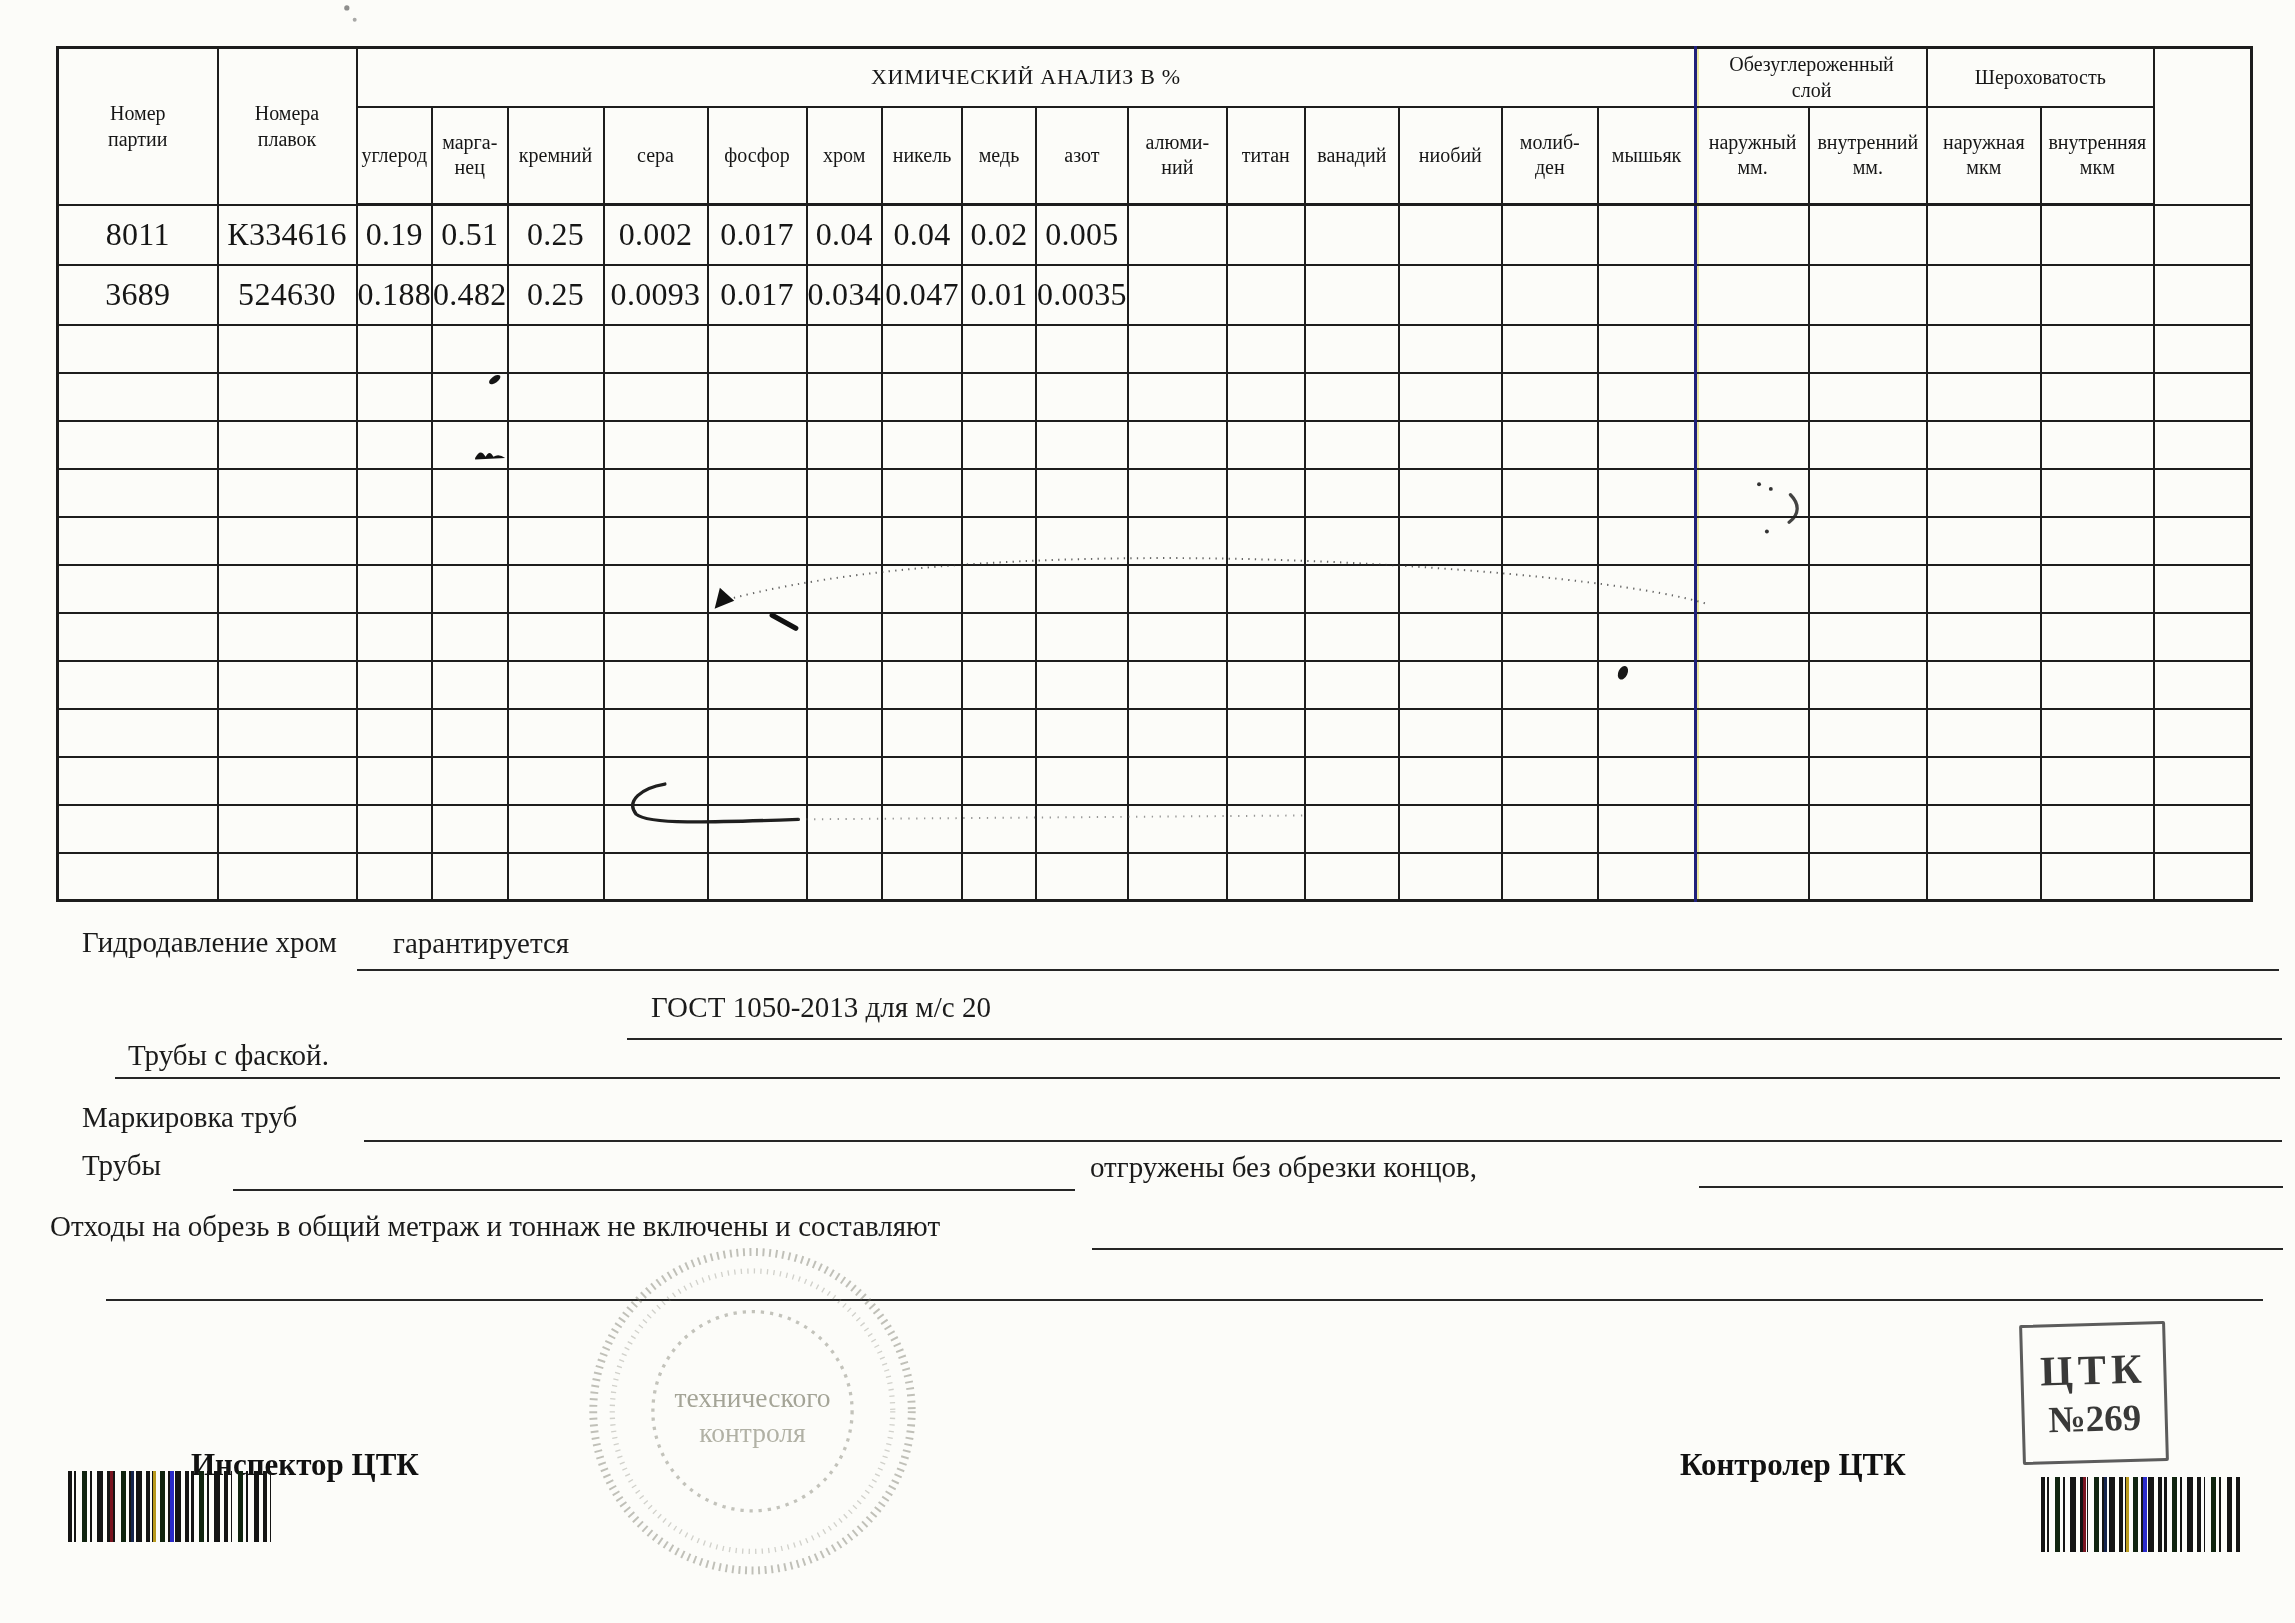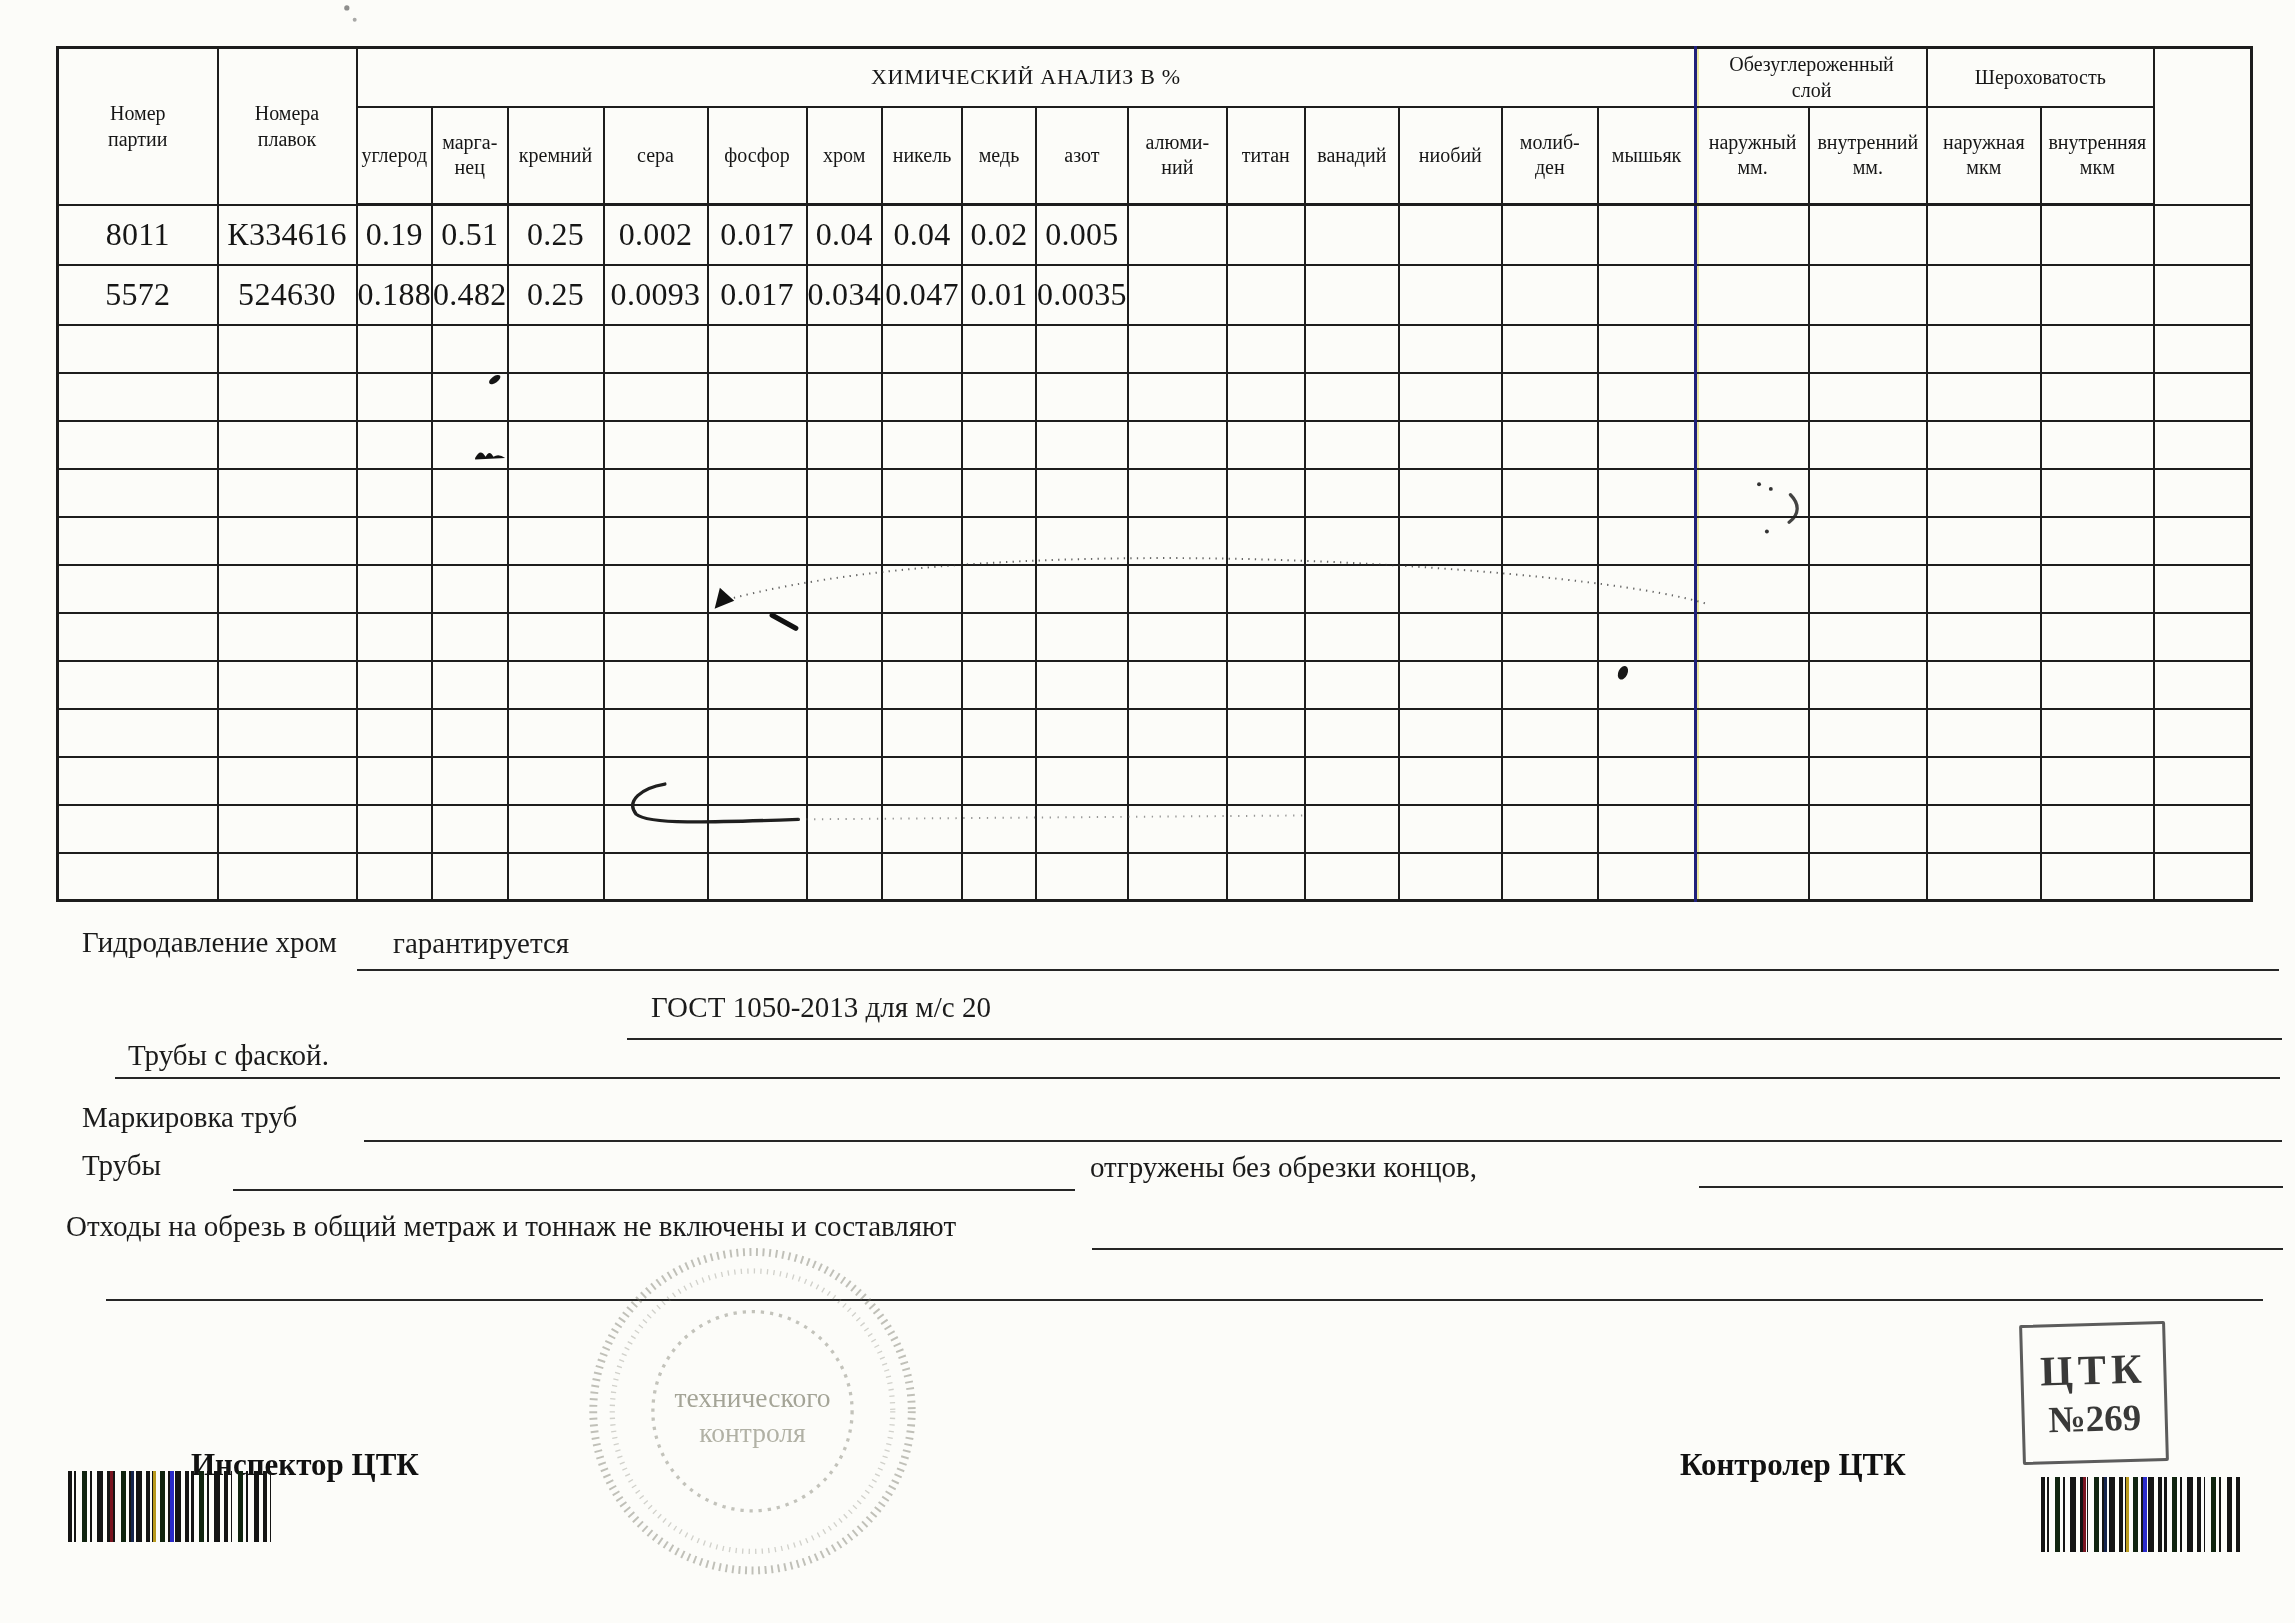--- a/index.html
+++ b/index.html
@@ -152,21 +152,21 @@
         <td></td>
           <td></td>
           <td></td>
         <td class="navy-left"></td>
           <td></td>
         <td></td>
           <td></td>
           <td></td>
       </tr>
       <tr class="r-data">
-        <td class="c-val">5572</td>
+        <td class="c-val">3689</td>
         <td class="c-val">524630</td>
         <td class="c-val">0.188</td>
         <td class="c-val">0.482</td>
         <td class="c-val">0.25</td>
         <td class="c-val">0.0093</td>
         <td class="c-val">0.017</td>
         <td class="c-val">0.034</td>
         <td class="c-val">0.047</td>
         <td class="c-val">0.01</td>
         <td class="c-val">0.0035</td>
@@ -502,21 +502,21 @@
   <div class="rule" style="left:115px;top:1077px;width:2165px"></div>
 
   <div class="bt" style="left:82px;top:1101px">Маркировка труб</div>
   <div class="rule" style="left:364px;top:1140px;width:1918px"></div>
 
   <div class="bt" style="left:82px;top:1149px">Трубы</div>
   <div class="rule" style="left:233px;top:1189px;width:842px"></div>
   <div class="bt" style="left:1090px;top:1151px">отгружены без обрезки концов,</div>
   <div class="rule" style="left:1699px;top:1186px;width:584px"></div>
 
-  <div class="bt" style="left:66px;top:1210px">Отходы на обрезь в общий метраж и тоннаж не включены и составляют</div>
+  <div class="bt" style="left:50px;top:1210px">Отходы на обрезь в общий метраж и тоннаж не включены и составляют</div>
   <div class="rule" style="left:1092px;top:1248px;width:1191px"></div>
 
   <div class="rule" style="left:106px;top:1299px;width:2157px;border-bottom-width:2.6px"></div>
 
 
   <svg class="overlay" style="left:569px;top:1231px" width="367" height="367" viewBox="0 0 560 560">
     <circle cx="280" cy="275" r="243" fill="none" stroke="#6e6e60" stroke-width="12" stroke-dasharray="3 7" opacity=".42"></circle>
     <circle cx="280" cy="275" r="214" fill="none" stroke="#75756a" stroke-width="8" stroke-dasharray="2 8" opacity=".32"></circle>
     <circle cx="280" cy="275" r="152" fill="none" stroke="#6e6e60" stroke-width="5" stroke-dasharray="5 9" opacity=".4"></circle>
     <text x="280" y="268" text-anchor="middle" font-size="42" fill="#80806e" opacity=".7" font-family="Liberation Serif, serif">технического</text>

